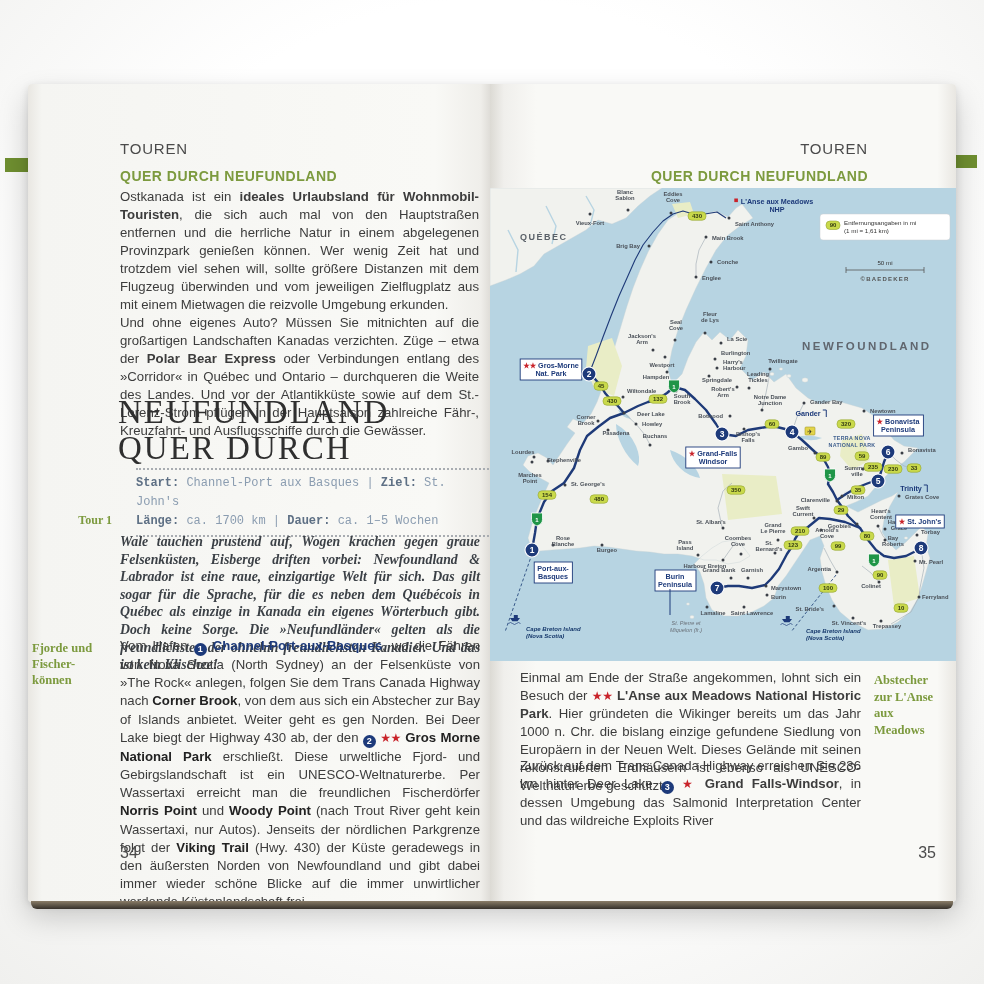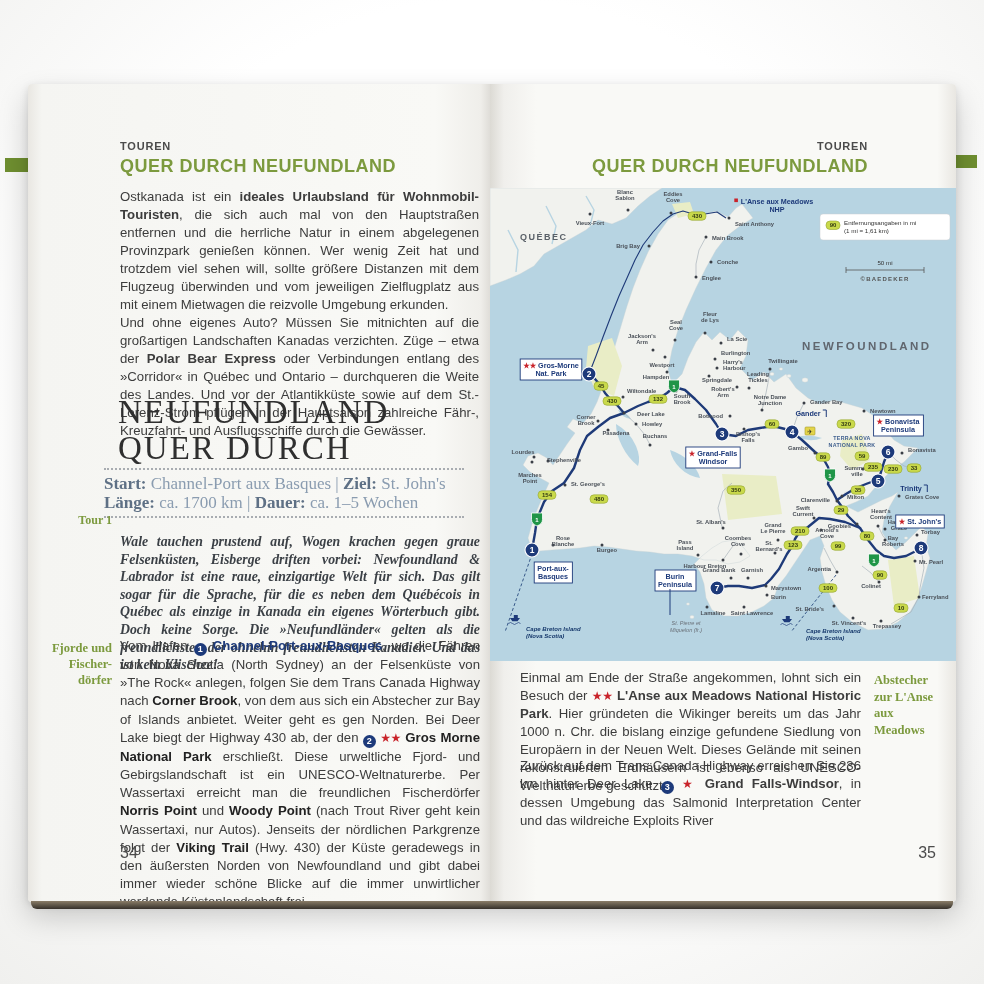--- a/index.html
+++ b/index.html
@@ -8,33 +8,33 @@
 .tab{position:absolute;background:#6f8f30}
 #tab-left{left:5px;top:158px;width:29px;height:14px}
 #tab-right{left:949px;top:155px;width:28px;height:13px}
 .book{position:absolute;left:28px;top:84px;width:928px;height:818px;border-radius:4px;box-shadow:0 14px 30px rgba(0,0,0,.20),0 3px 8px rgba(0,0,0,.12)}
 .book::after{content:"";position:absolute;left:3px;right:3px;bottom:-7px;height:8px;background:linear-gradient(#8a7d68,#35302a);border-radius:0 0 6px 6px}
 .page{position:absolute;top:0;height:818px;overflow:hidden}
 .page.left{left:0;width:462px;border-radius:4px 0 0 4px;background:linear-gradient(90deg,#e9e7e2 0,#f5f5f2 3%,#f9f9f6 88%,#efeeea 98%,#dfddd8 100%)}
 .page.right{left:462px;width:466px;border-radius:0 4px 4px 0;background:linear-gradient(90deg,#dcdad4 0,#f0efec 3%,#f9f9f6 10%,#f9f9f6 96%,#e9e7e2 100%)}
 .lp-header{position:absolute;left:92px;top:56px}
 .rp-header{position:absolute;right:88px;top:56px;text-align:right}
-.kicker{font-size:11px;font-weight:bold;color:#4b4b4b;letter-spacing:.8px}
-.section-name{font-size:18px;font-weight:bold;color:#7c9a3e;letter-spacing:.5px;margin-top:4px}
+.kicker{font-size:15px;font-weight:normal;color:#4b4b4b;letter-spacing:.8px}
+.section-name{font-size:14px;font-weight:bold;color:#7c9a3e;letter-spacing:.5px;margin-top:11px}
 .intro{position:absolute;left:92px;top:104px;width:359px;font-size:13.2px;line-height:18px;color:#3c3c3c;text-align:justify}
 .b{font-weight:bold}
 .navy{font-weight:bold;color:#1d3a7a}
 .circ{display:inline-block;width:13px;height:13px;border-radius:50%;background:#1d3a7a;color:#fff;font:bold 9px/13px "Liberation Sans",sans-serif;text-align:center;vertical-align:-2px}
 .stars{color:#c9232a;font-size:12px;letter-spacing:-1px}
 .chapter-title{position:absolute;left:90px;top:310px;font-family:"Liberation Serif",serif;font-weight:400;font-size:33px;line-height:36px;letter-spacing:2px;color:#2f2f2f}
-.facts{position:absolute;left:76px;top:384px;width:360px;font-family:Liberation Serif, serif;font-size:17px;line-height:19px;color:#8a9cb0;padding:4px 0;border-top:2px dotted #a8acb1;border-bottom:2px dotted #a8acb1}
+.facts{position:absolute;left:108px;top:384px;width:360px;font-family:Liberation Mono, monospace;font-size:12px;line-height:19px;color:#8a9cb0;padding:4px 0;border-top:2px dotted #a8acb1;border-bottom:2px dotted #a8acb1}
 .facts .b{color:#5e7085}
 .tour-label{position:absolute;left:24px;top:429px;width:60px;text-align:right;font-family:"Liberation Serif",serif;font-weight:bold;font-size:12px;color:#7c9a3e}
 .tour-text{position:absolute;left:92px;top:449px;width:360px;font-family:"Liberation Serif",serif;font-style:italic;font-weight:bold;font-size:13.8px;line-height:17.6px;color:#3b4046;text-align:justify}
-.margin-note-l{position:absolute;left:4px;top:556px;width:80px;text-align:right;font-family:"Liberation Serif",serif;font-weight:bold;font-size:12.5px;line-height:16px;color:#7c9a3e}
+.margin-note-l{position:absolute;left:4px;top:556px;width:80px;font-family:"Liberation Serif",serif;font-weight:bold;font-size:12.5px;line-height:16px;color:#7c9a3e}
 .body-p{position:absolute;left:92px;top:553px;width:360px;font-size:13.2px;line-height:18.2px;color:#3c3c3c;text-align:justify}
 .body-p .b{color:#222}
 .pagenum{position:absolute;font-size:16px;color:#4c4c4c}
 .pn-left{left:92px;top:760px}
 .pn-right{right:20px;top:760px}
 #map-wrap{position:absolute;left:0;top:104px;width:466px;height:473px}
 .rp-p{position:absolute;left:30px;width:341px;font-size:13.2px;line-height:18px;color:#3c3c3c;text-align:justify}
 .rp-note{position:absolute;left:384px;width:80px;font-family:"Liberation Serif",serif;font-weight:bold;font-size:12.5px;line-height:16.5px;color:#7c9a3e}
 #rp-p1{top:585px}#rp-note1{top:588px}#rp-p2{top:673px}#rp-note2{top:676px}
 
@@ -96,21 +96,21 @@
         </h1>
       <div class="facts">
         <div><span class="b">Start:</span><span> Channel-Port aux Basques | </span><span class="b">Ziel:</span><span> St. John's</span></div>
         <div><span class="b">Länge:</span><span> ca. 1700 km | </span><span class="b">Dauer:</span><span> ca. 1–5 Wochen</span></div>
       </div>
       <div class="tour-label">Tour 1</div>
       <p class="tour-text">Wale tauchen prustend auf, Wogen krachen gegen graue Felsenküsten, Eisberge driften vorbei: Newfoundland &amp; Labrador ist eine raue, einzigartige Welt für sich. Das gilt sogar für die Sprache, für die es neben dem Québécois in Québec als einzige in Kanada ein eigenes Wörterbuch gibt. Doch keine Sorge. Die »Neufundländer« gelten als die freundlichsten der ohnehin freundlichsten Kanadier. Und das ist kein Klischee!</p>
       <div class="margin-note-l">
           <div>Fjorde und</div>
           <div>Fischer-</div>
-          <div>dörfer</div>
+          <div>können</div>
         </div>
       <p class="body-p"><span>Vom Hafen </span><span class="circ">1</span><span> </span><span class="navy">Channel-Port-aux-Basques</span><span>, wo die Fähren von Nova Scotia (North Sydney) an der Felsenküste von »The Rock« anlegen, folgen Sie dem Trans Canada Highway nach </span><span class="b">Corner Brook</span><span>, von dem aus sich ein Abstecher zur Bay of Islands anbietet. Weiter geht es gen Norden. Bei Deer Lake biegt der Highway 430 ab, der den </span><span class="circ">2</span><span> </span><span class="stars">★★</span><span> </span><span class="b">Gros Morne National Park</span><span> erschließt. Diese urweltliche Fjord- und Gebirgslandschaft ist ein UNESCO-Weltnaturerbe. Per Wassertaxi erreicht man die freundlichen Fischerdörfer </span><span class="b">Norris Point</span><span> und </span><span class="b">Woody Point</span><span> (nach Trout River geht kein Wassertaxi, nur Autos). Jenseits der nördlichen Parkgrenze folgt der </span><span class="b">Viking Trail</span><span> (Hwy. 430) der Küste geradewegs in den äußersten Norden von Newfoundland und gibt dabei immer wieder schöne Blicke auf die immer unwirtlicher werdende Küstenlandschaft frei.</span></p>
       <div class="pagenum pn-left">34</div>
     </div>
 
     <div class="page right">
       <div class="rp-header">
         <div class="kicker">TOUREN</div>
         <div class="section-name">QUER DURCH NEUFUNDLAND</div>
       </div>

